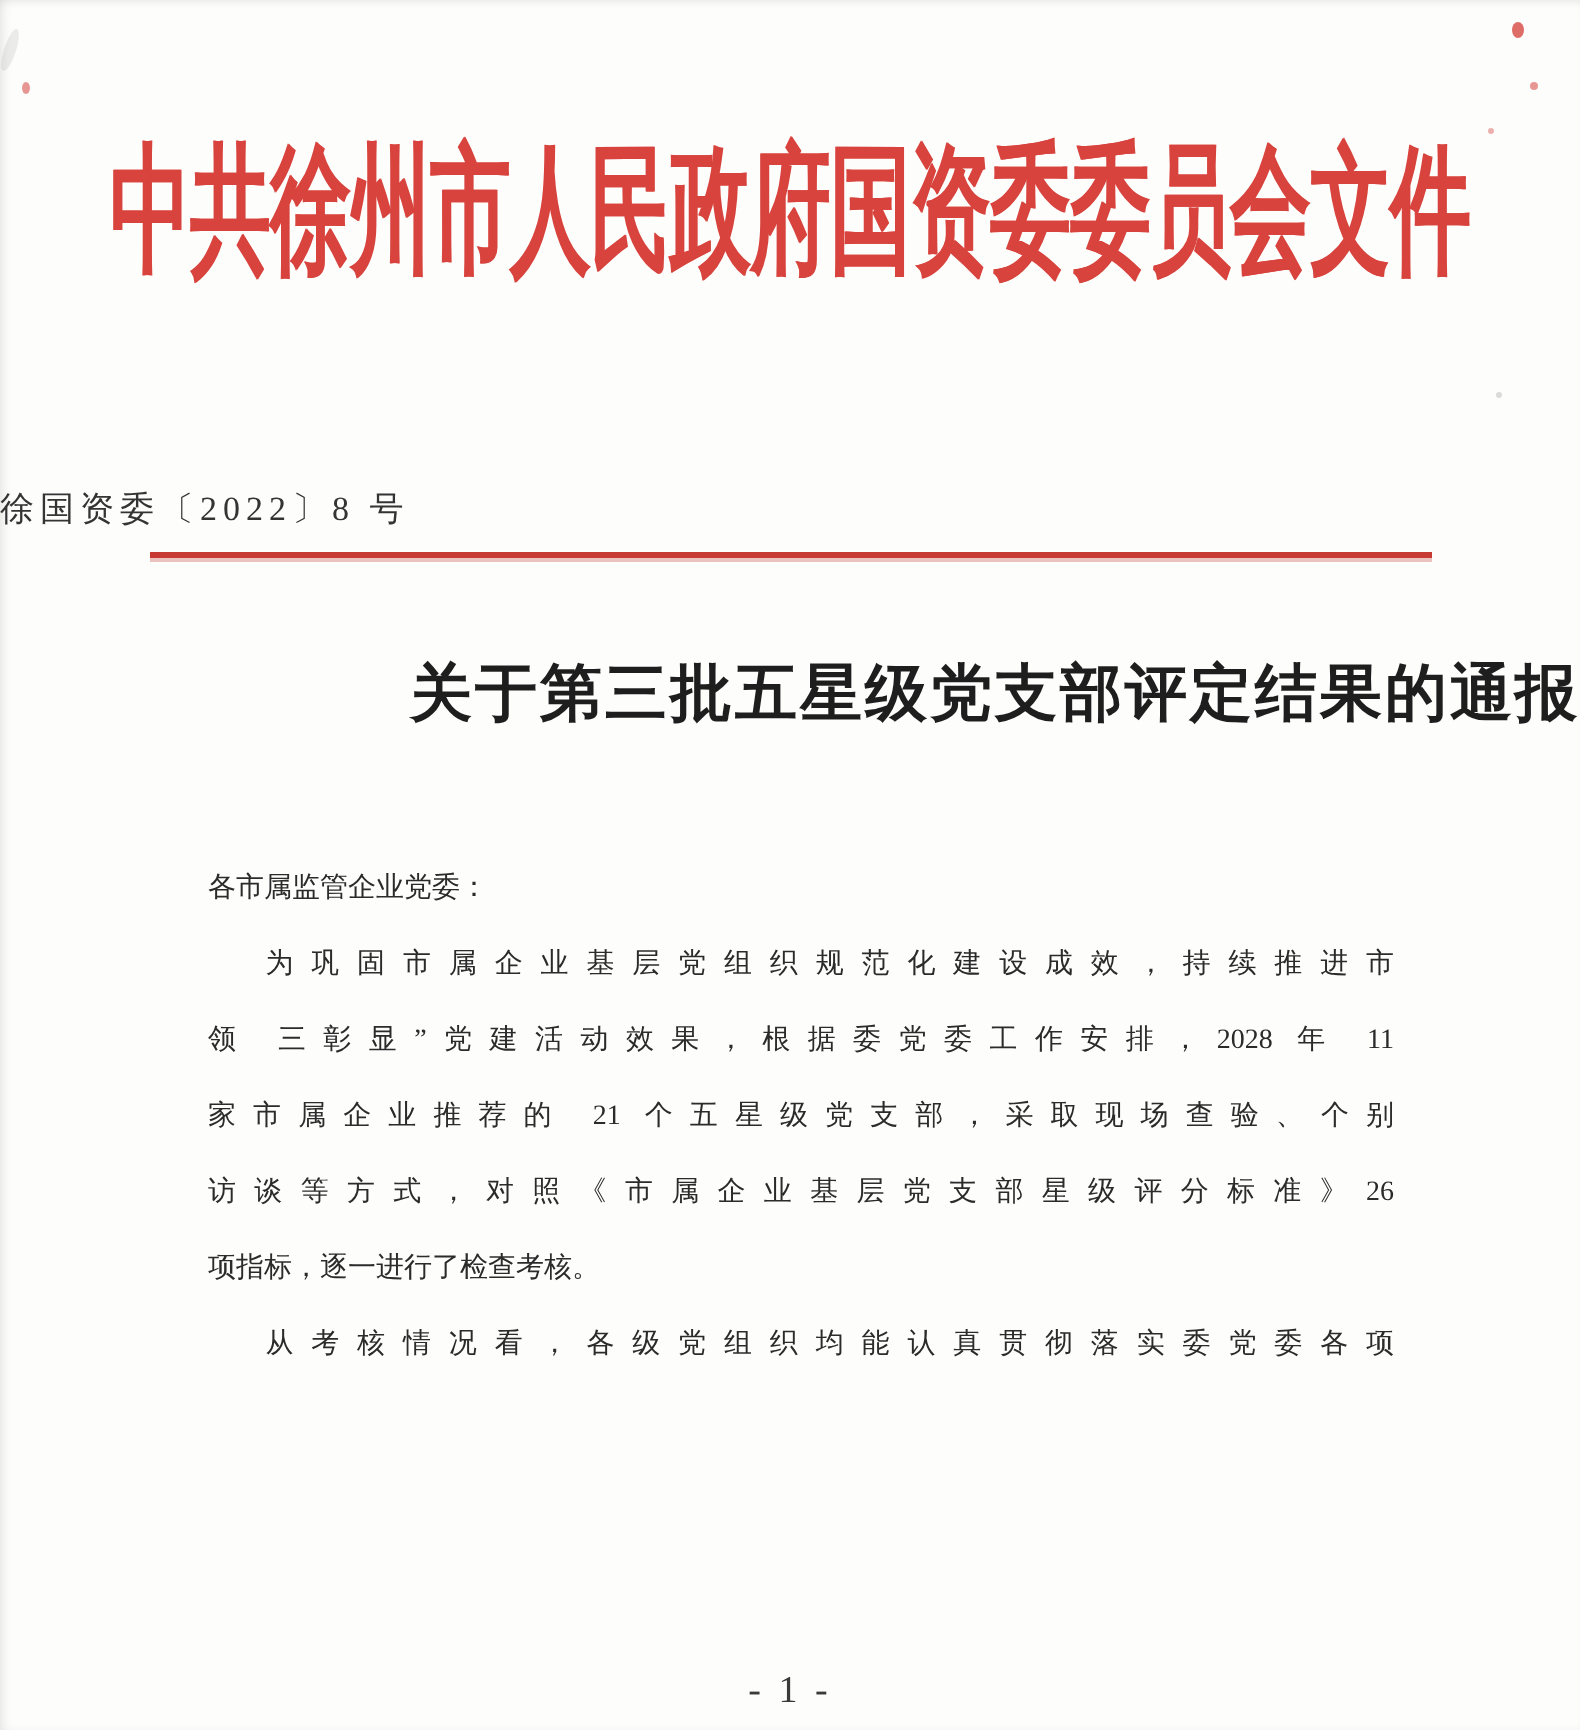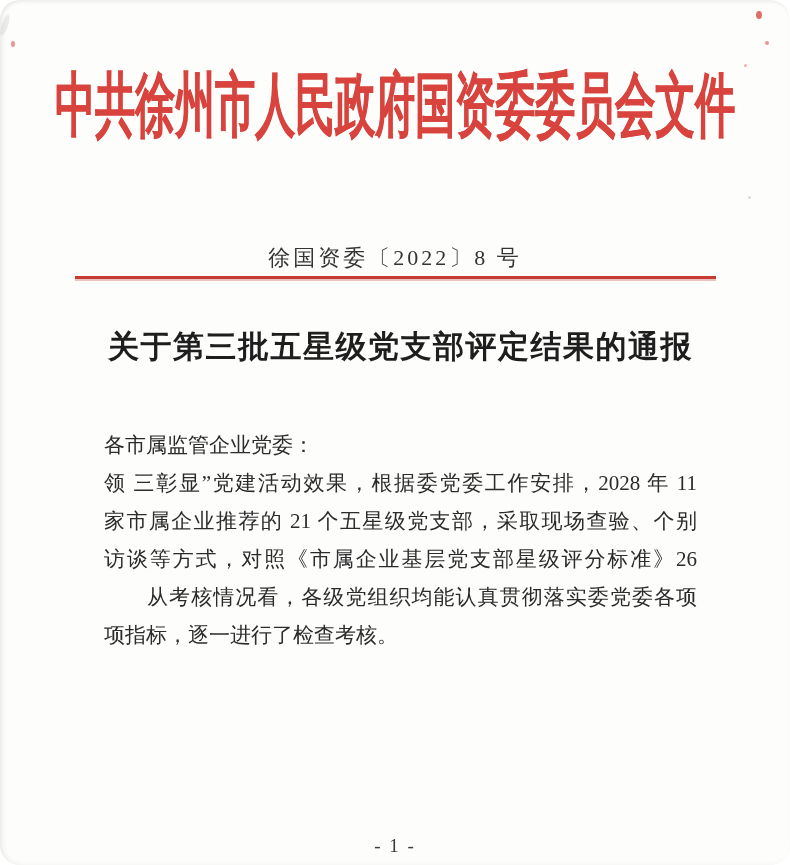--- a/index.html
+++ b/index.html
@@ -9,21 +9,20 @@
   }
   .page {
     position: relative;
     width: 790px;
     height: 865px;
     background: #fdfdfc;
     overflow: hidden;
     font-family: "Liberation Serif", "DejaVu Serif", serif;
     box-shadow: inset 3px 0 6px -2px rgba(0,0,0,0.10),
                 inset 0 3px 5px -2px rgba(0,0,0,0.06);
-    border-radius: 20px;
   }
 
   
   .red-header {
     position: absolute;
     top: 57px;
     left: 0;
     right: 0;
     text-align: center;
     font-size: 40px;
@@ -35,22 +34,22 @@
     transform-origin: top center;
     text-shadow: 0.5px 0 0 #d8433d;
   }
 
   
   .doc-number {
     position: absolute;
     top: 243px;
     left: 0;
     right: 0;
-    text-align: center;
-    font-size: 22px;
+    text-align: left;
+    font-size: 17px;
     letter-spacing: 3px;
     color: #343434;
   }
 
   
   .red-line {
     position: absolute;
     top: 276px;
     left: 75px;
     width: 641px;
@@ -59,36 +58,36 @@
     box-shadow: 0 2px 0 rgba(198, 58, 49, 0.30);
   }
 
   
   .doc-title {
     position: absolute;
     top: 326px;
     left: 0;
     right: 0;
     margin: 0;
-    text-align: center;
+    text-align: right;
     font-size: 31px;
     font-weight: bold;
     letter-spacing: 1.5px;
     color: #1e1e1e;
     white-space: nowrap;
     padding-left: 11px;
   }
 
   
   .doc-body {
     position: absolute;
     top: 426px;
     left: 104px;
     width: 593px;
-    font-size: 21px;
+    font-size: 14px;
     line-height: 38px;
     color: #2b2b2b;
   }
   .body-line {
     text-align: justify;
     white-space: normal;
   }
   .body-line.jl {
     text-align-last: justify;
   }
@@ -131,25 +130,26 @@
   <div class="red-header">中共徐州市人民政府国资委委员会文件</div>
 
   <div class="doc-number">徐国资委〔2022〕8 号</div>
 
   <div class="red-line"></div>
 
   <h1 class="doc-title">关于第三批五星级党支部评定结果的通报</h1>
 
   <div class="doc-body">
     <div class="body-line">各市属监管企业党委：</div>
+    <div class="body-line indent jl">为巩固市属企业基层党组织规范化建设成效，持续推进市</div>
     <div class="body-line jl">领 三彰显”党建活动效果，根据委党委工作安排，2028 年 11</div>
     <div class="body-line jl">家市属企业推荐的 21 个五星级党支部，采取现场查验、个别</div>
     <div class="body-line jl">访谈等方式，对照《市属企业基层党支部星级评分标准》26</div>
+    <div class="body-line">项指标，逐一进行了检查考核。</div>
     <div class="body-line indent jl">从考核情况看，各级党组织均能认真贯彻落实委党委各项</div>
-    <div class="body-line">项指标，逐一进行了检查考核。</div>
   </div>
 
   <div class="page-number">- 1 -</div>
 
   <div class="speck red s1"></div>
   <div class="speck red s2"></div>
   <div class="speck red s3"></div>
   <div class="speck red s4"></div>
   <div class="speck gray s5"></div>
   <div class="speck gray s6"></div>

